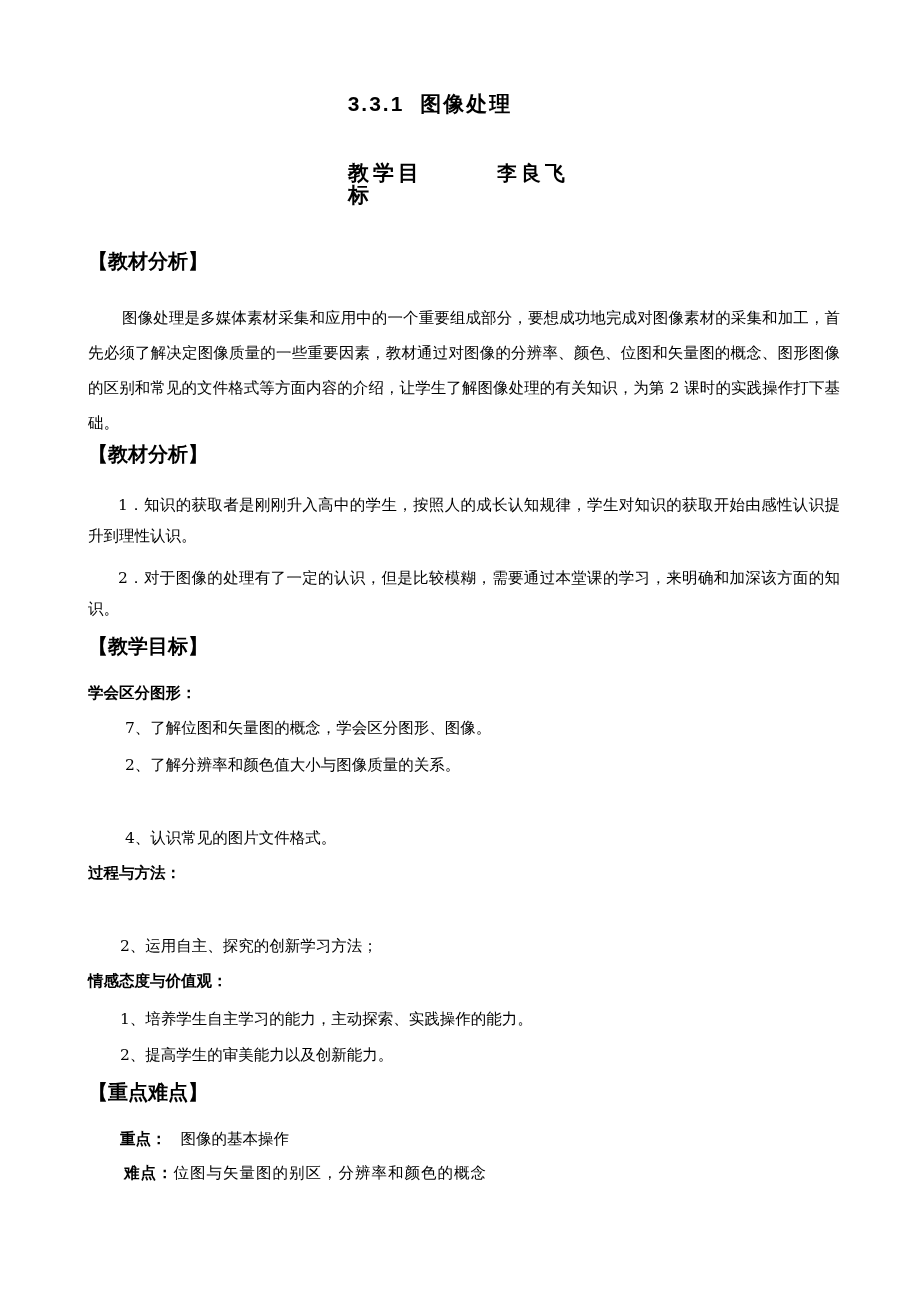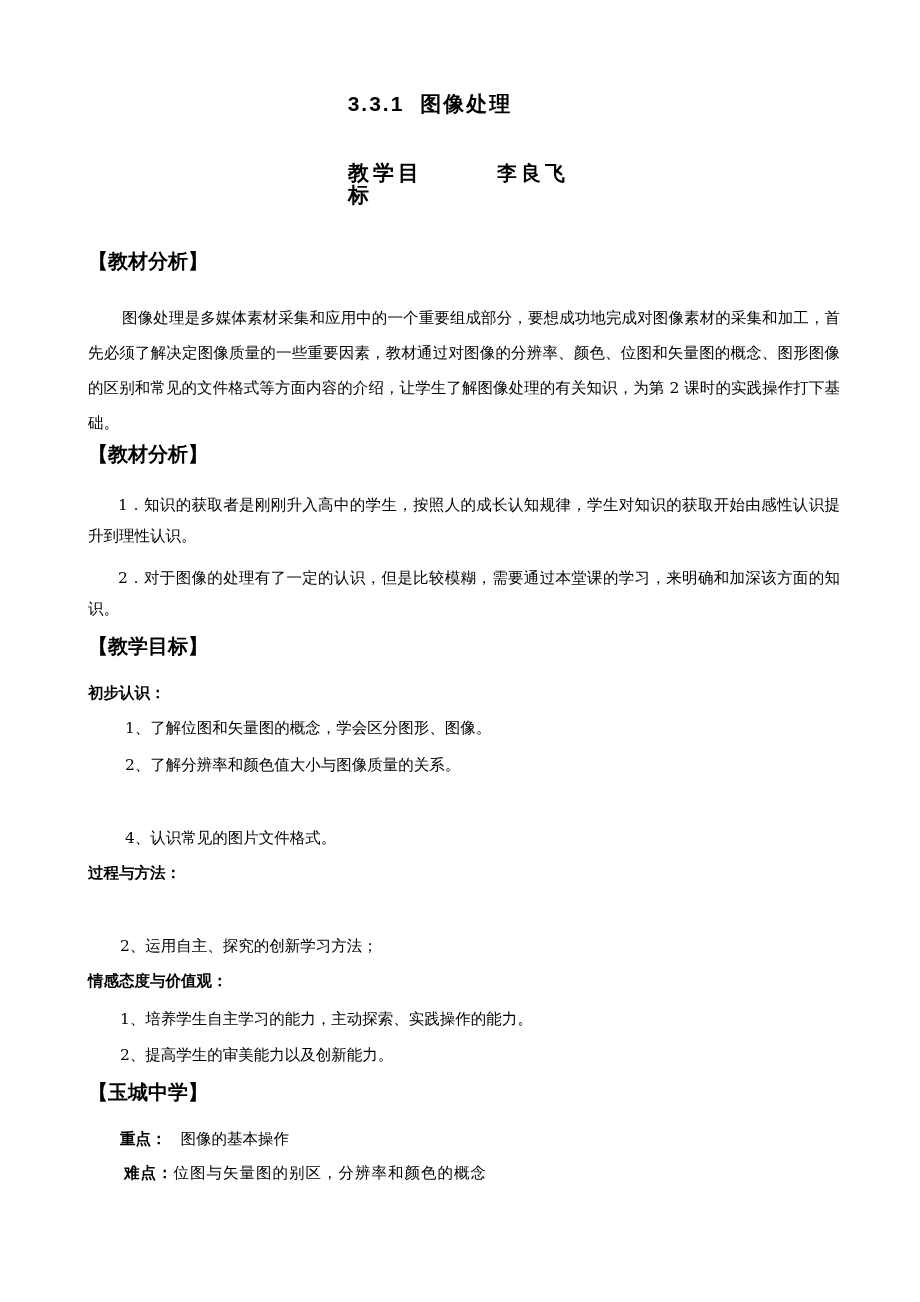--- a/index.html
+++ b/index.html
@@ -52,29 +52,29 @@
 
   <div class="heading" style="top:249px;">【教材分析】</div>
   <div class="para" style="top:301px;"><span class="indent"></span><span>图像处理是多媒体素材采集和应用中的一个重要组成部分，要想成功地完成对图像素材的采集和加工，首先必须了解决定图像质量的一些重要因素，教材通过对图像的分辨率、颜色、位图和矢量图的概念、图形图像的区别和常见的文件格式等方面内容的介绍，让学生了解图像处理的有关知识，为第 2 课时的实践操作打下基础。</span></div>
 
   <div class="heading" style="top:442px;">【教材分析】</div>
   <div class="para" style="top:490px; line-height:31px;"><span class="indent" style="width:30px;"></span><span>1．知识的获取者是刚刚升入高中的学生，按照人的成长认知规律，学生对知识的获取开始由感性认识提升到理性认识。</span></div>
   <div class="para" style="top:563px; line-height:31px;"><span class="indent" style="width:30px;"></span><span>2．对于图像的处理有了一定的认识，但是比较模糊，需要通过本堂课的学习，来明确和加深该方面的知识。</span></div>
 
   <div class="heading" style="top:634px;">【教学目标】</div>
 
-  <div class="sub" style="top:682px;">初步认识：</div>
-  <div class="item" style="top:717px; left:125px;">1、了解位图和矢量图的概念，学会区分图形、图像。</div>
+  <div class="sub" style="top:682px;">学会区分图形：</div>
+  <div class="item" style="top:717px; left:125px;">7、了解位图和矢量图的概念，学会区分图形、图像。</div>
   <div class="item" style="top:754px; left:125px;">2、了解分辨率和颜色值大小与图像质量的关系。</div>
   <div class="item" style="top:827px; left:125px;">4、认识常见的图片文件格式。</div>
 
   <div class="sub" style="top:862px;">过程与方法：</div>
   <div class="item" style="top:935px; left:120px;">2、运用自主、探究的创新学习方法；</div>
 
   <div class="sub" style="top:970px;">情感态度与价值观：</div>
   <div class="item" style="top:1008px; left:120px;">1、培养学生自主学习的能力，主动探索、实践操作的能力。</div>
   <div class="item" style="top:1044px; left:120px;">2、提高学生的审美能力以及创新能力。</div>
 
-  <div class="heading" style="top:1080px;">【玉城中学】</div>
+  <div class="heading" style="top:1080px;">【重点难点】</div>
   <div class="item" style="top:1128px; left:120px;"><span class="kp-label">重点：</span><span class="kp-gap"></span><span>图像的基本操作</span></div>
   <div class="item" style="top:1162px; left:124px; letter-spacing:1px;"><span class="kp-label">难点：</span><span>位图与矢量图的别区，分辨率和颜色的概念</span></div>
 
 </div>
 
 </body></html>

